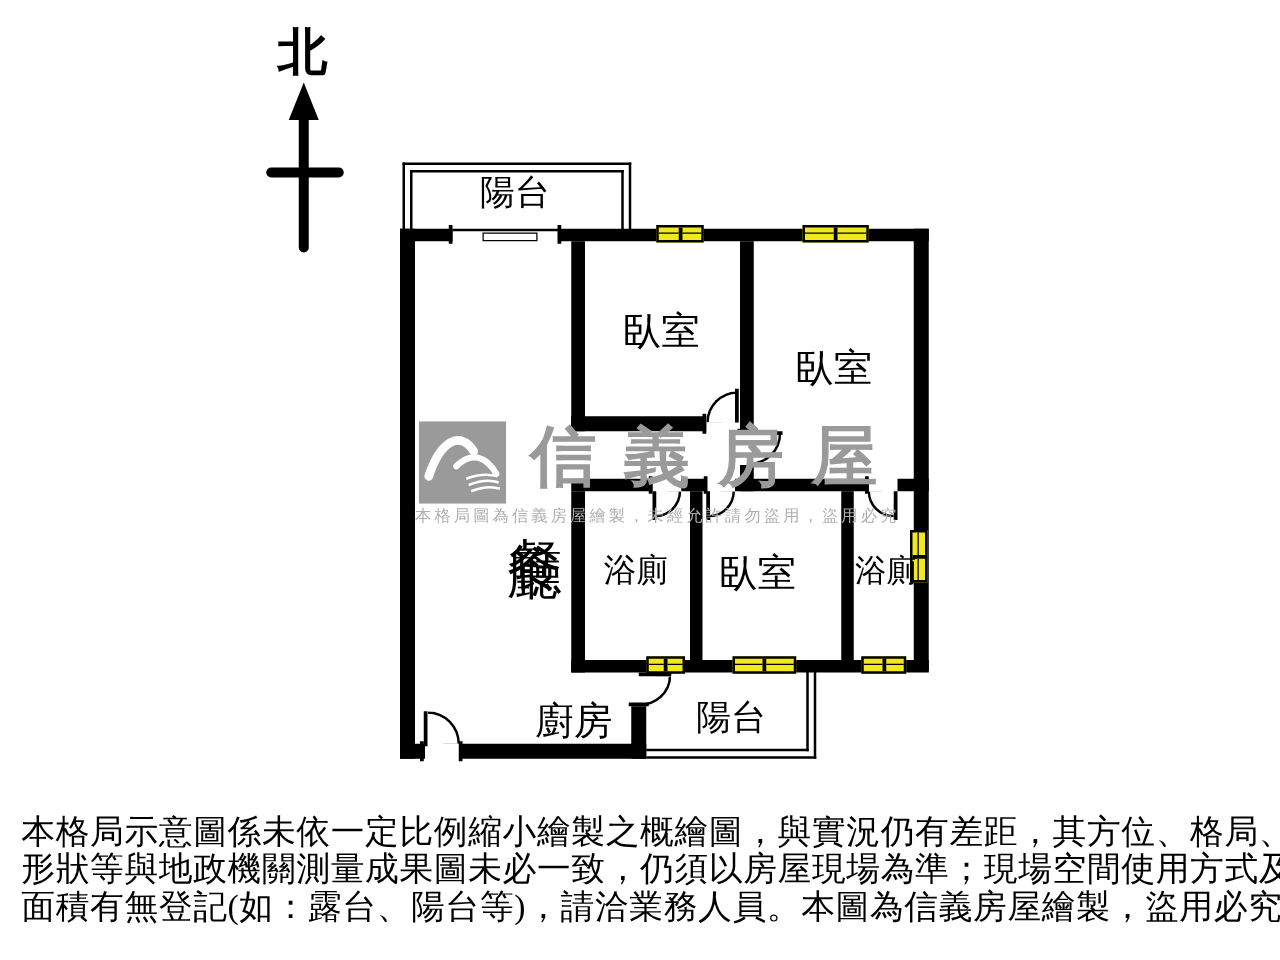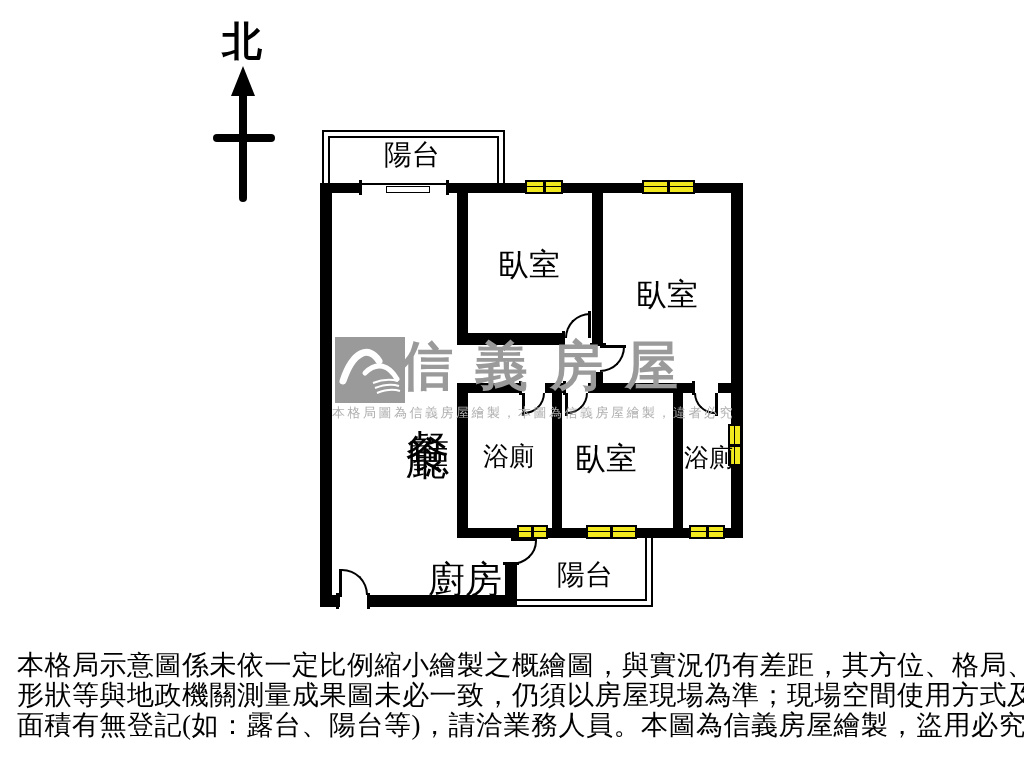--- a/index.html
+++ b/index.html
@@ -133,30 +133,30 @@
   <div class="t" style="left:517px;top:599px;width:130px;height:2px"></div>
 
   <svg width="70" height="66" viewBox="0 0 70 66" style="position:absolute;left:335px;top:337px">
     <rect x="0" y="0" width="70" height="66" fill="#9A9A9A"></rect>
     <path d="M8 44 C18 14, 34 8, 44 24" stroke="#fff" stroke-width="7" fill="none" stroke-linecap="round"></path>
     <path d="M30 36 C42 24, 54 28, 62 42" stroke="#fff" stroke-width="5" fill="none" stroke-linecap="round"></path>
     <path d="M38 46 C48 42, 56 42, 63 44" stroke="#fff" stroke-width="2" fill="none"></path>
     <path d="M40 51 C50 47, 58 47, 64 49" stroke="#fff" stroke-width="2" fill="none"></path>
     <path d="M42 56 C52 52, 59 52, 65 54" stroke="#fff" stroke-width="2" fill="none"></path>
   </svg>
-  <div class="wm-brand" style="left:400px;top:340px;font-size:53px">信義房屋</div>
-  <div class="wm-notice" style="left:332px;top:406px;font-size:13px">本格局圖為信義房屋繪製，本圖為信義房屋繪製，違者必究</div>
+  <div class="wm-brand" style="left:424px;top:340px;font-size:53px">信義房屋</div>
+  <div class="wm-notice" style="left:332px;top:406px;font-size:13px">本格局圖為信義房屋繪製，未經允許請勿盜用，盜用必究</div>
 
   <div class="lbl" style="left:384px;top:141px;font-size:28px">陽台</div>
   <div class="lbl" style="left:498px;top:249px;font-size:31px">臥室</div>
   <div class="lbl" style="left:636px;top:279px;font-size:31px">臥室</div>
   <div class="lbl vert" style="left:405px;top:394px;font-size:44px">餐廳</div>
   <div class="lbl" style="left:483px;top:444px;font-size:26px">浴廁</div>
   <div class="lbl" style="left:575px;top:443px;font-size:31px">臥室</div>
   <div class="lbl" style="left:684px;top:445px;font-size:25px">浴廁</div>
-  <div class="lbl" style="left:428px;top:561px;font-size:37px">廚房</div>
+  <div class="lbl" style="left:428px;top:561px;font-size:31px">廚房</div>
   <div class="lbl" style="left:557px;top:561px;font-size:28px">陽台</div>
 
   <div class="disc" style="left:17px;top:650px">本格局示意圖係未依一定比例縮小繪製之概繪圖，與實況仍有差距，其方位、格局、</div>
   <div class="disc" style="left:17px;top:680px">形狀等與地政機關測量成果圖未必一致，仍須以房屋現場為準；現場空間使用方式及</div>
   <div class="disc" style="left:17px;top:710px">面積有無登記(如：露台、陽台等)，請洽業務人員。本圖為信義房屋繪製，盜用必究。</div>
 
 </div>
 
 </body></html>

